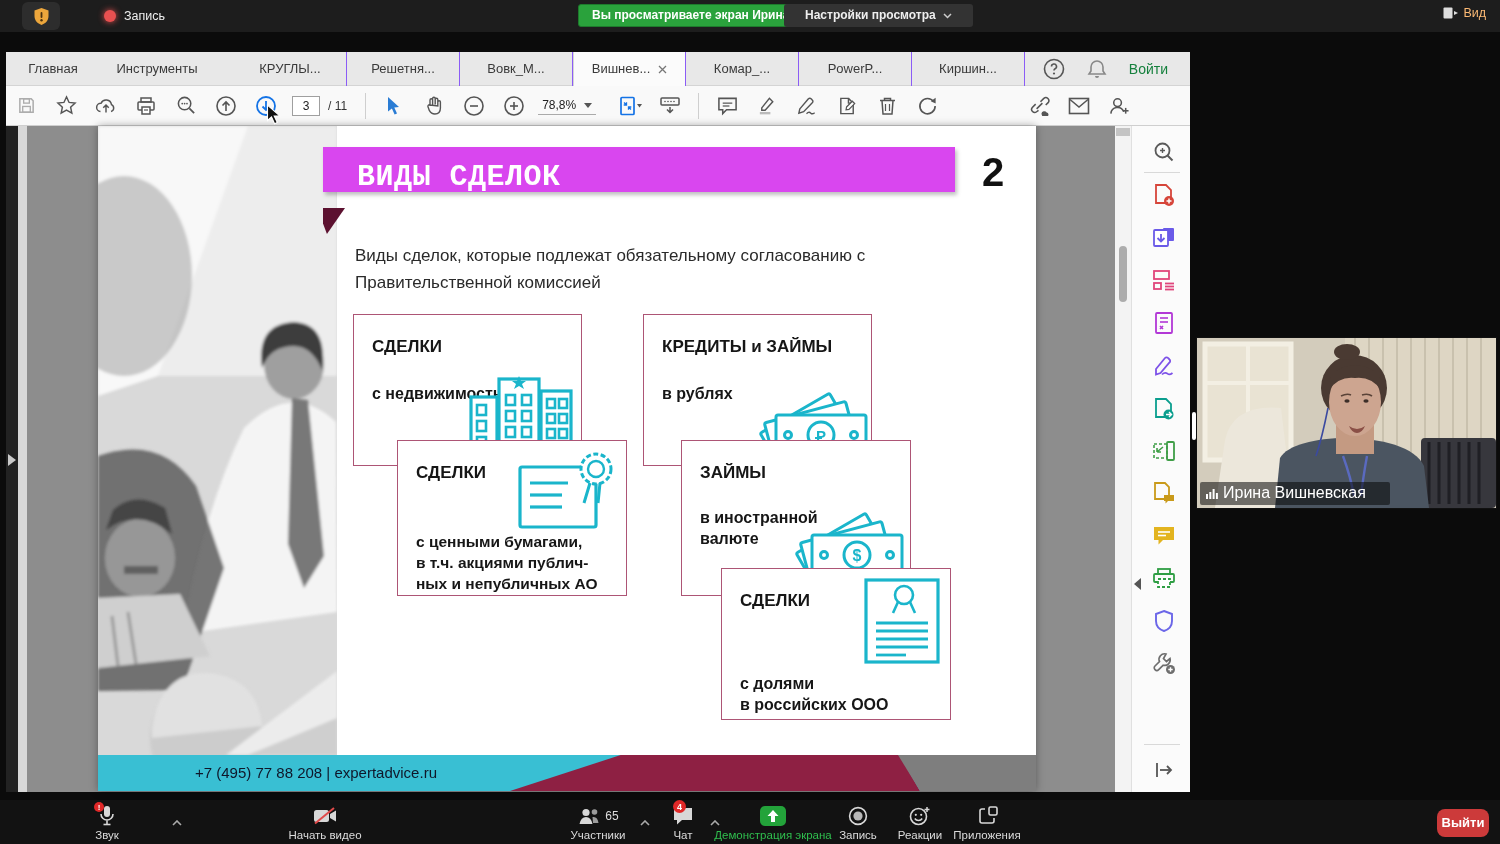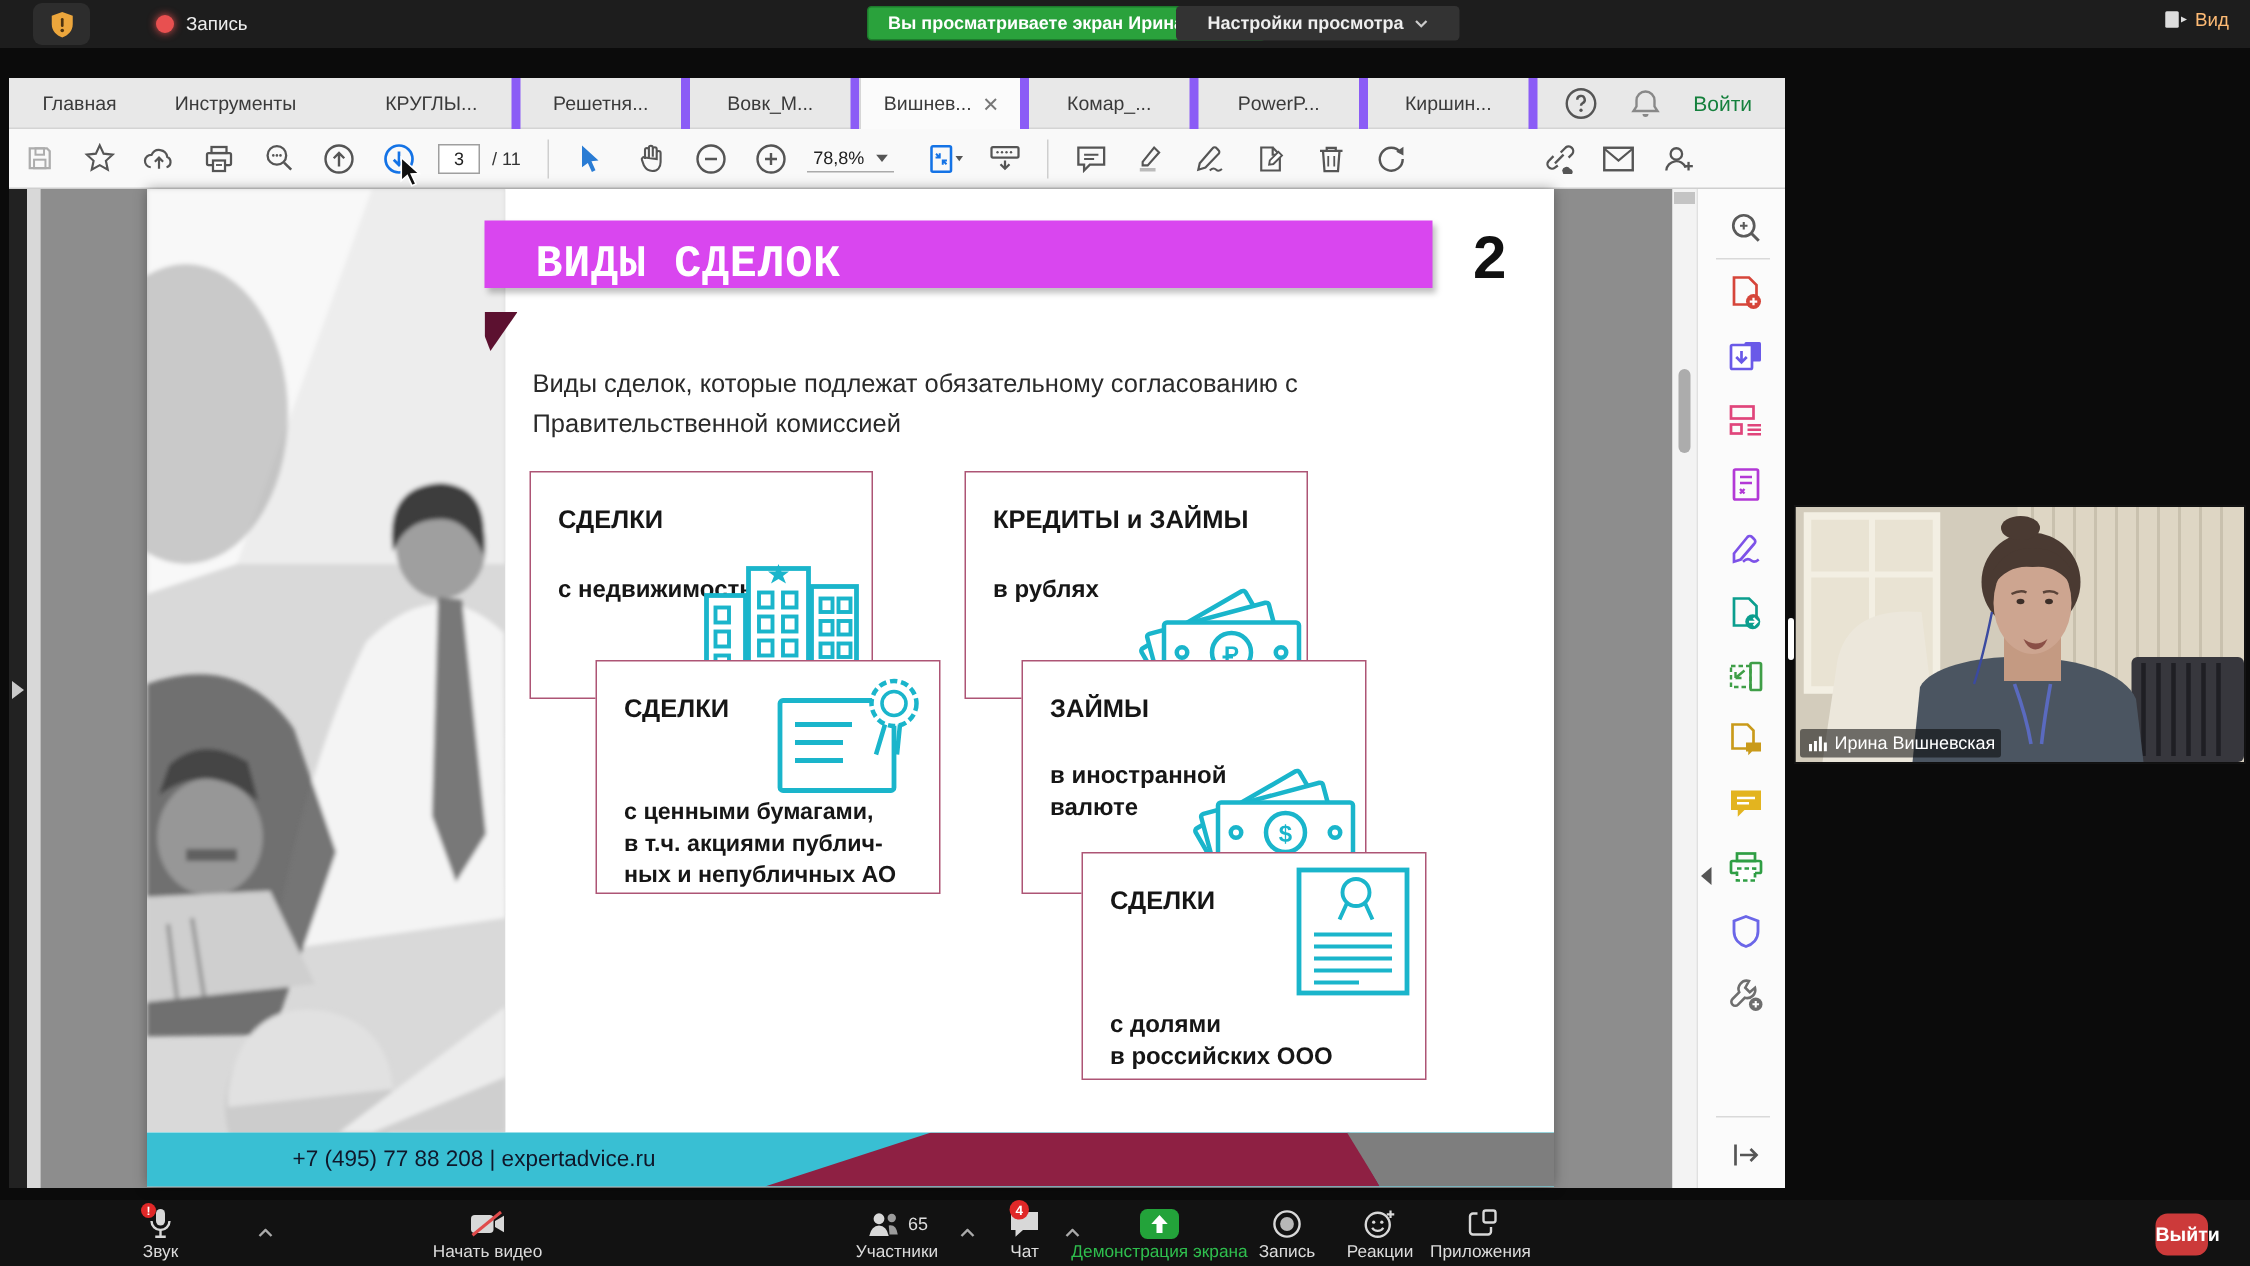--- a/index.html
+++ b/index.html
@@ -13,21 +13,21 @@
   #rec-dot { position:absolute; left:104px; top:10px; width:12px; height:12px; border-radius:50%; background:#e85050; box-shadow:0 0 6px #e85050; }
   #rec-label { position:absolute; left:124px; top:9px; color:#eee; font-size:12.5px; }
   #view-pill { position:absolute; left:578px; top:4px; height:23px; line-height:21px; padding:0 13px; background:#2aa23c; border:1px solid #1d7a2c; border-radius:3px; color:#fff; font-size:12px; font-weight:bold; }
   #view-settings { position:absolute; left:784px; top:4px; height:23px; line-height:23px; padding:0 21px; background:#333; border-radius:3px; color:#eee; font-size:12px; font-weight:bold; display:flex; align-items:center; gap:7px; }
   #view-btn { position:absolute; right:14px; top:6px; color:#fdba74; font-size:12.5px; display:flex; align-items:center; gap:5px; }
 
   
   #pdfwin { position:absolute; left:6px; top:52px; width:1184px; height:740px; background:#f9f9f9; }
   #tabbar { position:absolute; left:0; top:0; width:1184px; height:34px; background:#e8e8e8; border-bottom:1px solid #d4d4d4; font-size:13px; color:#3a3a3a; }
   .flat-tab { position:absolute; top:0; height:34px; line-height:34px; text-align:center; }
-  .doc-tab { position:absolute; top:0; height:34px; line-height:34px; text-align:center; border-right:6px solid #8b5cf6; color:#3a3a3a; white-space:nowrap; overflow:hidden; }
+  .doc-tab { position:absolute; top:0; height:34px; line-height:34px; text-align:center; border-right:1px solid #8b5cf6; color:#3a3a3a; white-space:nowrap; overflow:hidden; }
   .doc-tab.active { background:#fbfbfb; border-left:1px solid #d6d6d6; }
   .tab-close { display:inline-block; margin-left:8px; vertical-align:middle; }
   #tab-right { position:absolute; right:0; top:0; height:34px; display:flex; align-items:center; gap:22px; padding-right:22px; }
   #signin { font-size:14px; color:#15803d; }
 
   #toolbar { position:absolute; left:0; top:34px; width:1184px; height:40px; background:#f9f9f9; border-bottom:1px solid #cfcfcf; display:flex; align-items:center; }
   .tbi { width:40px; height:40px; display:flex; align-items:center; justify-content:center; flex:0 0 auto; }
   .tdiv { width:1px; height:26px; background:#cfcfcf; margin:0 8px; flex:0 0 auto; }
   #page-box { width:28px; height:20px; border:1px solid #9f9f9f; background:#fff; font-size:12px; color:#222; text-align:center; line-height:18px; margin-left:6px; }
   #page-total { font-size:12px; color:#333; margin:0 10px 0 8px; white-space:nowrap; }
@@ -64,30 +64,30 @@
   #box4 { left:583px; top:314px; width:230px; height:156px; }
   #box5 { left:623px; top:442px; width:230px; height:152px; }
   #footer-band { position:absolute; left:0; top:629px; width:938px; height:36px; background:#39BFD3; }
   #footer-maroon { position:absolute; left:412px; top:0; width:410px; height:36px; background:#8E2043; clip-path:polygon(27% 0,95% 0,100% 100%,0 100%); }
   #footer-gray { position:absolute; left:800px; top:0; width:138px; height:36px; background:#7E7E7E; clip-path:polygon(0 0,100% 0,100% 100%,16% 100%); }
   #footer-text { position:absolute; left:97px; top:0; height:36px; line-height:36px; color:#0f172a; font-size:15px; }
 
   
   #videopanel { position:absolute; left:1196px; top:337px; width:301px; height:172px; background:#222; border:1px solid #111; }
   #vp-handle { position:absolute; left:-5px; top:74px; width:4px; height:28px; background:#fff; border-radius:2px; }
-  #vp-name { position:absolute; left:3px; bottom:3px; background:rgba(8,8,8,.55); color:#fff; font-size:12px; padding:2px 4px 3px 6px; display:flex; align-items:center; gap:5px; border-radius:2px; }
+  #vp-name { position:absolute; left:3px; bottom:3px; background:rgba(8,8,8,.55); color:#fff; font-size:16px; padding:2px 24px 3px 6px; display:flex; align-items:center; gap:5px; border-radius:2px; }
 
   
   #zbottom { position:absolute; left:0; top:800px; width:1500px; height:44px; background:#121212; }
   .zbtn { position:absolute; top:4px; display:flex; flex-direction:column; align-items:center; color:#dcdcdc; font-size:11.5px; }
   .zbtn .ico { height:24px; display:flex; align-items:center; justify-content:center; position:relative; }
   .zbtn .lbl { margin-top:1px; white-space:nowrap; }
   .chev { position:absolute; top:12px; }
   .badge { position:absolute; border-radius:50%; background:#e02828; color:#fff; font-weight:bold; display:flex; align-items:center; justify-content:center; }
-  #leave-btn { position:absolute; left:1437px; top:9px; width:35px; height:28px; background:#cc3a3a; border-radius:8px; color:#fff; font-size:13px; font-weight:bold; text-align:center; line-height:28px; }
+  #leave-btn { position:absolute; left:1437px; top:9px; width:52px; height:28px; background:#cc3a3a; border-radius:8px; color:#fff; font-size:13px; font-weight:bold; text-align:center; line-height:28px; }
   .green-label { color:#2fbf4e !important; }
 
   #cursor { position:absolute; left:266px; top:104px; z-index:99; }
 </style>
 </head>
 <body>
 
 <div id="screen">
 
   <div id="ztop">

